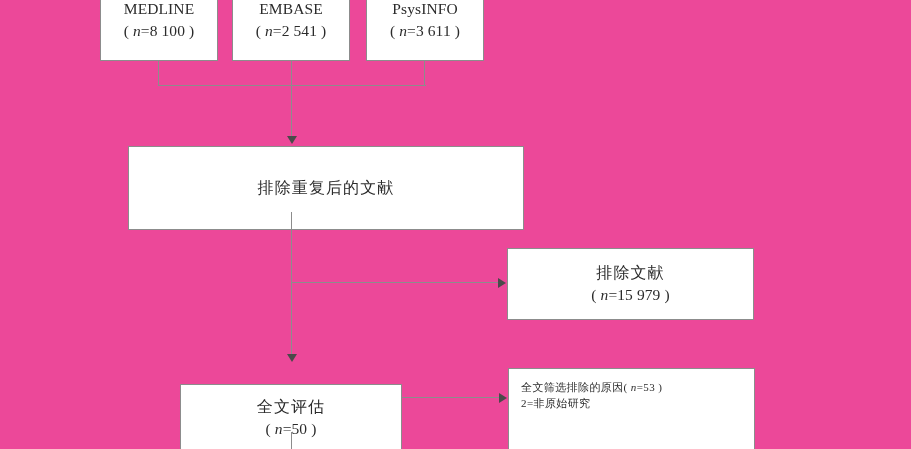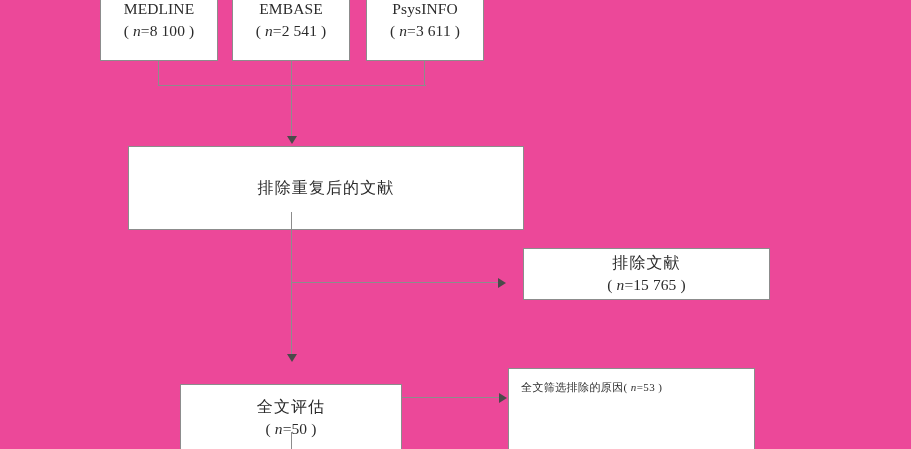--- a/index.html
+++ b/index.html
@@ -110,38 +110,39 @@
   <div class="node" style="left:92px; top:146px; width:396px; height:84px;margin-left:36px;">
     <div class="line-txt cn">排除重复后的文献</div>
   </div>
 
   <div class="conn vline" style="left:291px; top:212px; height:144px;"></div>
   <div class="arrowhead-down" style="left:287px; top:354px;"></div>
 
   <div class="conn hline" style="left:291px; top:282px; width:208px;"></div>
   <div class="arrowhead-right" style="left:498px; top:278px;"></div>
 
-  <div class="node" style="left:507px; top:248px; width:247px; height:52px;margin-left:16px;">
+  <div class="node" style="left:507px; top:248px; width:247px; height:72px;">
     <div class="line-txt cn">排除文献</div>
     <div class="line-txt">
-      <span>( </span><span class="italic-n">n</span><span>=15 765</span><span> )</span>
+      <span>( </span><span class="italic-n">n</span><span>=15 979</span><span> )</span>
     </div>
   </div>
 
   <div class="node" style="left:180px; top:364px; width:222px; height:68px;margin-top:20px;">
     <div class="line-txt cn">全文评估</div>
     <div class="line-txt">
       <span>( </span><span class="italic-n">n</span><span>=50</span><span> )</span>
     </div>
   </div>
 
   <div class="conn hline" style="left:402px; top:397px; width:98px;"></div>
   <div class="arrowhead-right" style="left:499px; top:393px;"></div>
 
   <div class="conn vline" style="left:291px; top:432px; height:17px;"></div>
 
   <div class="node left-align" style="left:508px; top:368px; width:247px; height:100px; padding:11px 0 0 12px; border-bottom:none;">
     <div class="line-txt reason">
       <span>全文筛选排除的原因( </span><span class="italic-n">n</span><span>=53</span><span> )</span>
     </div>
+    <div class="line-txt reason">2=非原始研究</div>
   </div>
 
 </div>
 
 </body></html>

